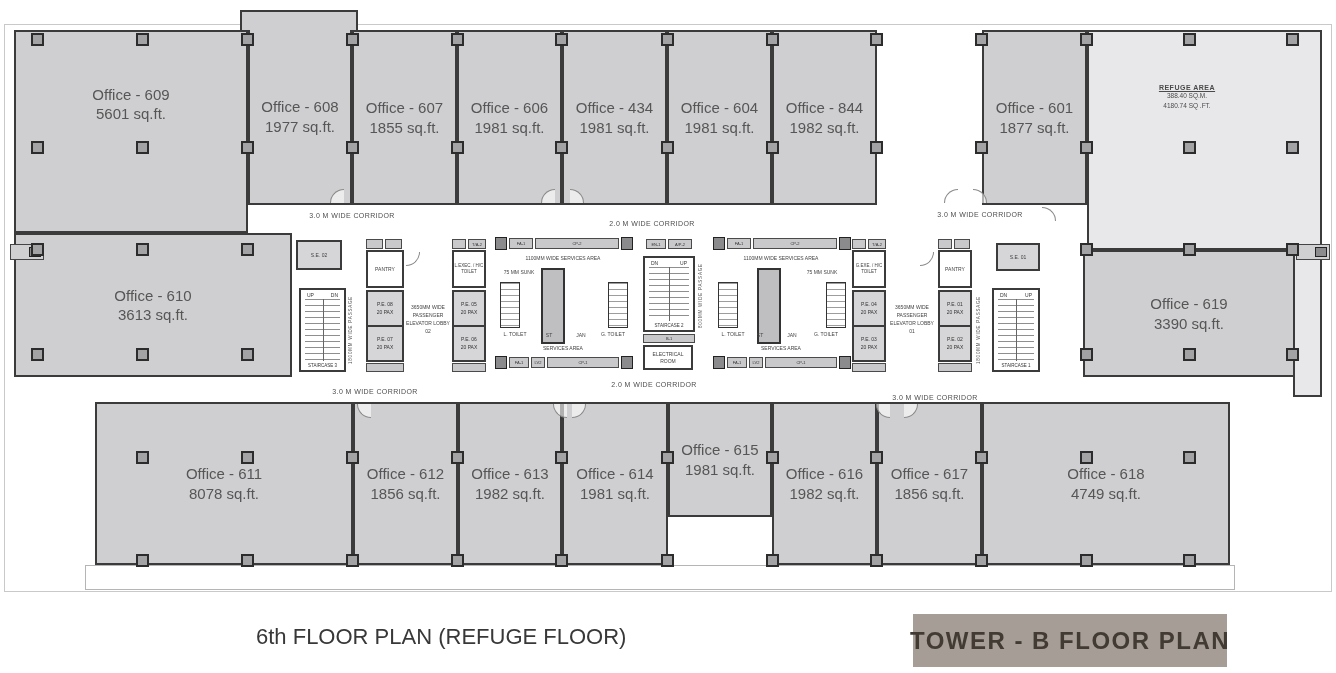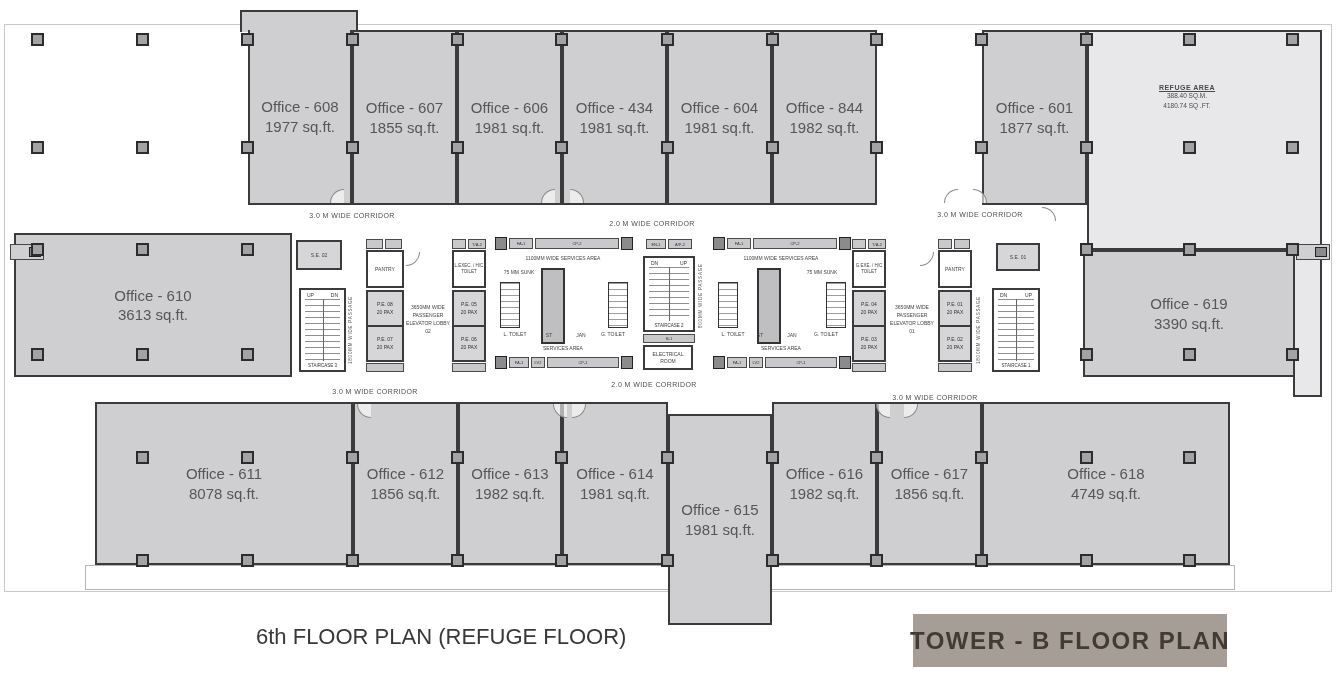--- a/index.html
+++ b/index.html
@@ -59,20 +59,26 @@
 </head>
 <body>
 
 <div id="screen">
   <div id="plan">
 
     <div class="frame" style="left:4px;top:24px;width:1328px;height:568px"></div>
     <div class="slab" style="left:85px;top:565px;width:1150px;height:25px"></div>
 
     <div class="bump" style="left:240px;top:10px;width:118px;height:22px"></div>
+    <div class="office" style="left:14px;top:30px;width:234px;height:203px">
+      <div class="olab" style="padding-bottom:55px">
+        <div>Office - 609</div>
+        <div>5601 sq.ft.</div>
+      </div>
+    </div>
     <div class="office" style="left:248px;top:30px;width:104px;height:175px;border-top:none">
       <div class="olab">
         <div>Office - 608</div>
         <div>1977 sq.ft.</div>
       </div>
     </div>
     <div class="office" style="left:352px;top:30px;width:105px;height:175px">
       <div class="olab">
         <div>Office - 607</div>
         <div>1855 sq.ft.</div>
@@ -147,21 +153,21 @@
         <div>Office - 613</div>
         <div>1982 sq.ft.</div>
       </div>
     </div>
     <div class="office" style="left:562px;top:402px;width:106px;height:163px">
       <div class="olab">
         <div>Office - 614</div>
         <div>1981 sq.ft.</div>
       </div>
     </div>
-    <div class="office" style="left:668px;top:414px;width:104px;height:211px">
+    <div class="office" style="left:668px;top:402px;width:104px;height:115px">
       <div class="olab">
         <div>Office - 615</div>
         <div>1981 sq.ft.</div>
       </div>
     </div>
     <div class="office" style="left:772px;top:402px;width:105px;height:163px">
       <div class="olab">
         <div>Office - 616</div>
         <div>1982 sq.ft.</div>
       </div>

